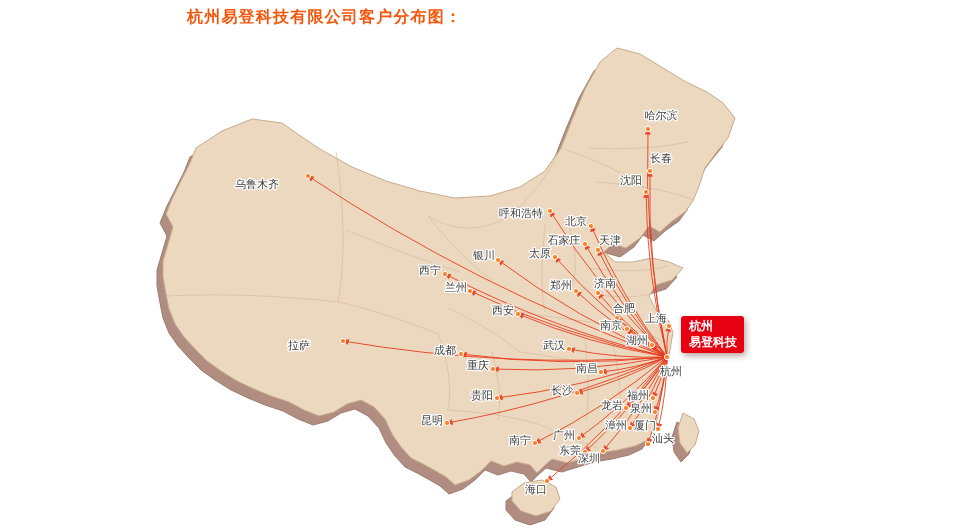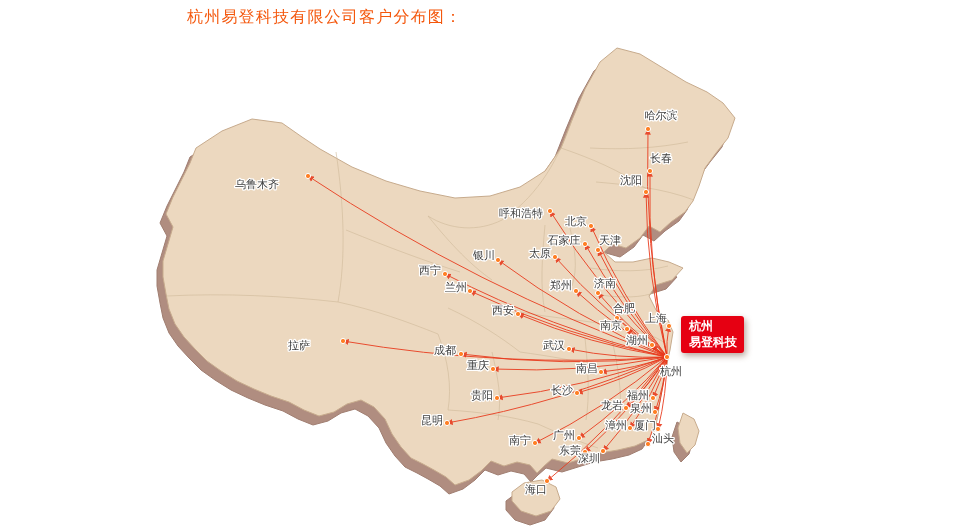--- a/index.html
+++ b/index.html
@@ -13,21 +13,21 @@
     height: 532px;
     background: #ffffff;
     overflow: hidden;
     font-family: "DejaVu Sans", sans-serif;
   }
   .page-title {
     position: absolute;
     left: 187px;
     top: 7px;
     font-size: 16px;
-    font-weight: normal;
+    font-weight: bold;
     letter-spacing: 1.2px;
     color: #f4570c;
     white-space: nowrap;
     z-index: 2;
   }
   .map-svg {
     position: absolute;
     left: 0;
     top: 0;
   }

